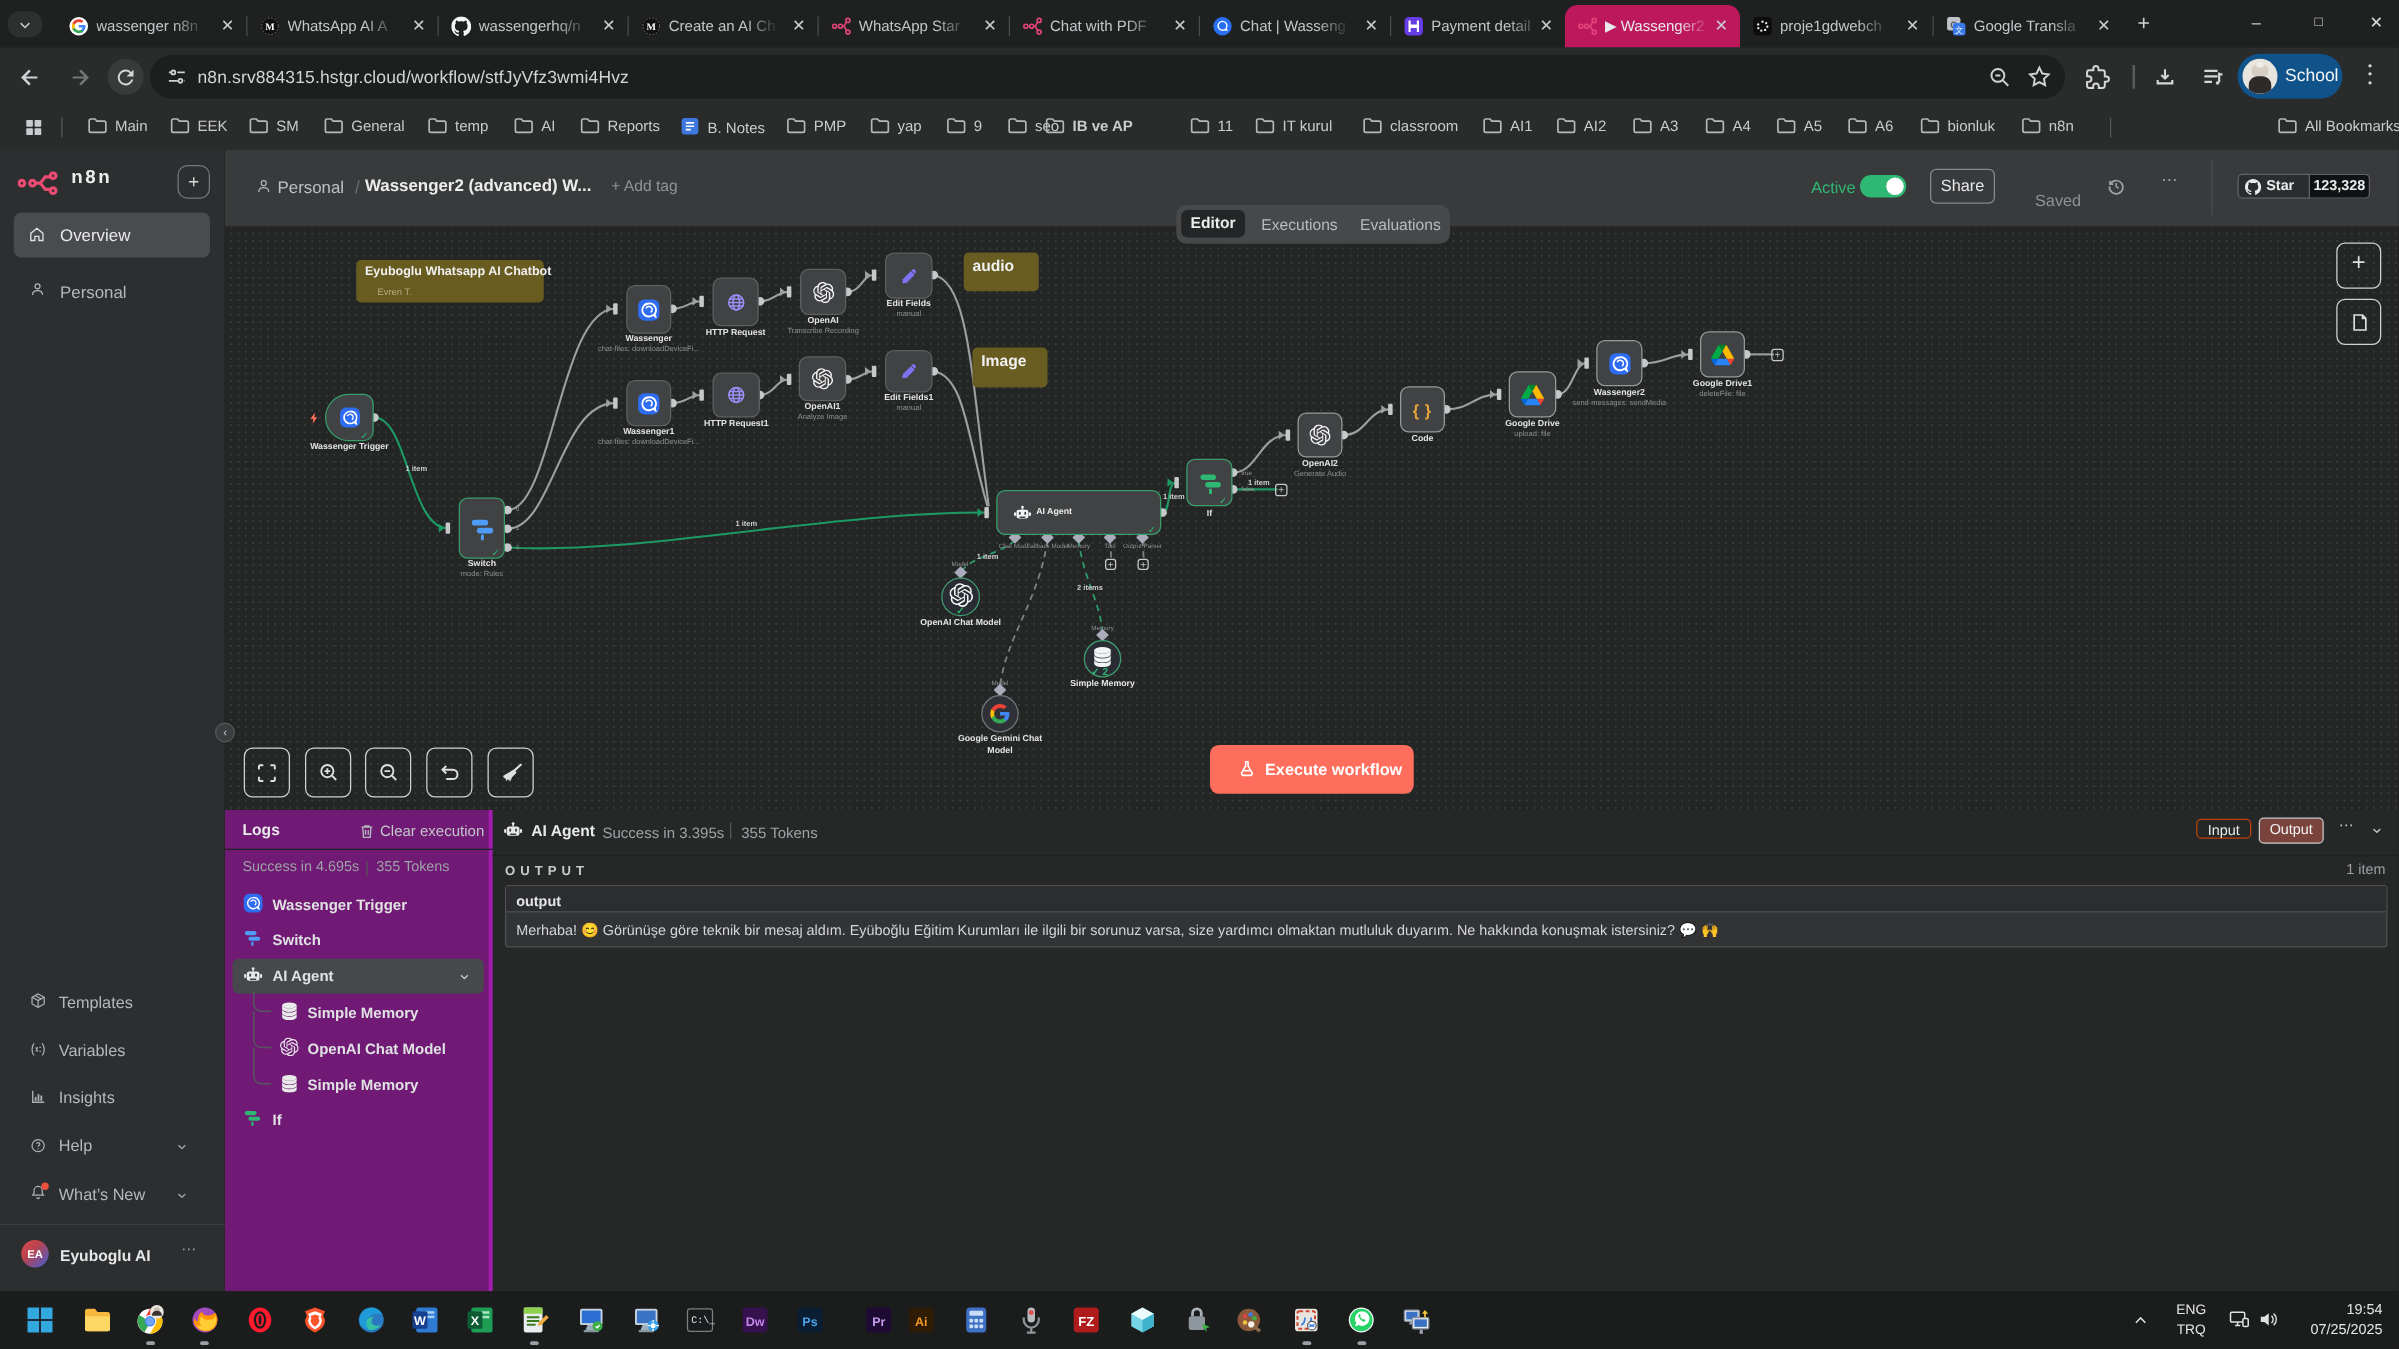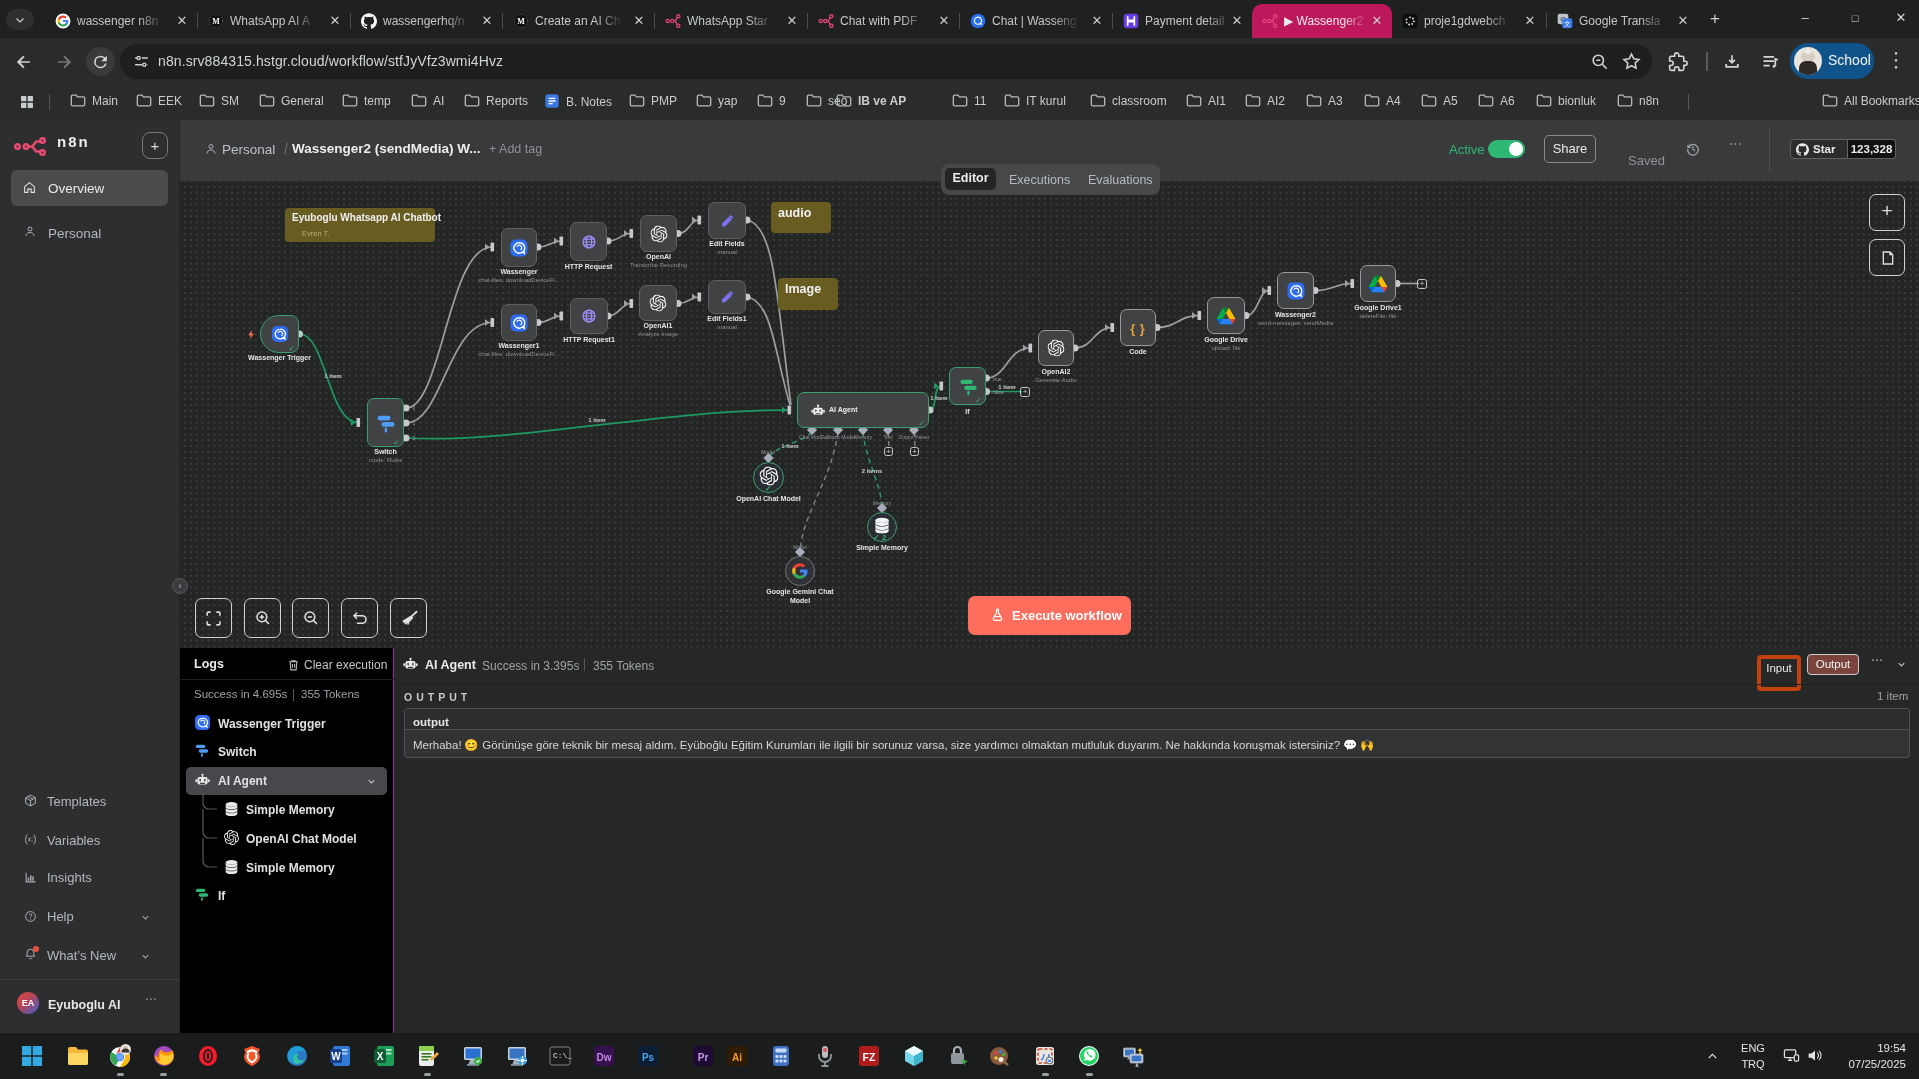--- a/index.html
+++ b/index.html
@@ -25,21 +25,21 @@
   .bkitem { position:absolute; top:8px; height:18px; font-size:12px; color:#c9ccce; white-space:nowrap; }
   .bkitem svg { vertical-align:-3px; margin-right:6px; }
   
   #sidebar { position:absolute; left:0; top:120px; width:180px; height:913px; background:#2d2e2f; border-right:1px solid #252626; }
   #nheader { position:absolute; left:180px; top:120px; width:1739px; height:61px; background:#393a3c; z-index:3; }
   #canvas { position:absolute; left:180px; top:181px; width:1739px; height:467px; background:#242525; overflow:hidden; }
   #canvas .grid { position:absolute; inset:0;
      background-image:radial-gradient(circle, #3a3b3b 0.8px, transparent 1px);
      background-size:5.9px 5.9px; background-position:2px 3px; }
   #logs { position:absolute; left:180px; top:648px; width:1739px; height:385px; background:#262727; }
-  #logsleft { position:absolute; left:0; top:0; width:214px; height:385px; background:#000000; border-right:1px solid #a21caf; }
+  #logsleft { position:absolute; left:0; top:0; width:214px; height:385px; background:#701a75; border-right:3px solid #a21caf; }
   #taskbar { position:absolute; left:0; top:1033px; width:1919px; height:46px; background:#1b1c1c; }
   .node { position:absolute; background:#414244; border:1px solid #5e6062; border-radius:7px; }
   .node.exec { border-color:#37a06b; }
   .node.lite { border-color:#979a9c; }
   .nlabel { position:absolute; font-size:7px; font-weight:bold; color:#e4e5e6; text-align:center; white-space:nowrap; transform:translateX(-50%); }
   .nsub { position:absolute; font-size:6px; color:#8f9193; text-align:center; white-space:nowrap; transform:translateX(-50%); font-weight:normal; }
   .sticky { position:absolute; background:#695c21; border-radius:4px; }
   .sticky .st { position:absolute; left:7px; top:4px; font-size:12.5px; font-weight:bold; color:#f0f1f2; white-space:nowrap; }
   .edgelbl { position:absolute; font-size:6px; font-weight:bold; color:#cdcecf; transform:translateX(-50%); white-space:nowrap; }
   .portlbl { position:absolute; font-size:5px; color:#9b9d9f; white-space:nowrap; }
@@ -380,21 +380,21 @@
   <span class="abs" style="left:145px;top:872px;font-size:12px;color:#9ea2a6;letter-spacing:1px;">⋯</span>
 </div>
 
 <div id="nheader">
   <svg class="abs" style="left:25px;top:23px;" width="12" height="12" viewBox="0 0 24 24" fill="none" stroke="#b0b4b9" stroke-width="2">
       <circle cx="12" cy="7" r="4"></circle>
       <path d="M4 21c0-4.4 3.6-7 8-7s8 2.6 8 7"></path>
     </svg>
   <span class="abs" style="left:42px;top:22px;font-size:13.5px;color:#bdc1c6;">Personal</span>
   <span class="abs" style="left:104px;top:21px;font-size:14px;color:#6b6d70;">/</span>
-  <span class="abs" style="left:112px;top:21px;font-size:13.5px;font-weight:bold;color:#eceded;">Wassenger2 (sendMedia) W...</span>
+  <span class="abs" style="left:112px;top:21px;font-size:13.5px;font-weight:bold;color:#eceded;">Wassenger2 (advanced) W...</span>
   <span class="abs" style="left:309px;top:22px;font-size:12.5px;color:#8f9296;">+ Add tag</span>
   <span class="abs" style="left:1269px;top:22px;font-size:13px;color:#2fb873;">Active</span>
   <div class="abs" style="left:1308px;top:20px;width:37px;height:18px;border-radius:9px;background:#2fb873;">
       <div class="abs" style="right:2px;top:2px;width:14px;height:14px;border-radius:50%;background:#fff;"></div>
     </div>
   <div class="abs" style="left:1364px;top:15px;width:52px;height:28px;border:1px solid #87898c;border-radius:5px;color:#e8e9ea;font-size:13px;line-height:26px;text-align:center;">Share</div>
   <span class="abs" style="left:1448px;top:22px;font-size:13px;color:#8f9296;margin-top:11px;">Saved</span>
   <svg class="abs" style="left:1505px;top:21px;" width="16" height="16" viewBox="0 0 24 24" fill="none" stroke="#9ea2a6" stroke-width="2">
       <path d="M4.5 5.5v4h4"></path>
       <path d="M4.8 9.5A8 8 0 1 1 4 12"></path>
@@ -902,21 +902,21 @@
 </div>
 <svg width="17" height="17" viewBox="-11 -11 22 22" style="position:absolute;left:222px;top:8px;">
       <g fill="#e8e9ea">
         <use href="#sym-robot"></use>
       </g>
     </svg>
 <span class="abs" style="left:245px;top:10px;font-size:12.5px;font-weight:bold;color:#e9eaeb;">AI Agent</span>
 <span class="abs" style="left:302px;top:11px;font-size:12px;color:#9ea2a6;">Success in 3.395s</span>
 <div class="abs" style="left:404px;top:10px;width:1px;height:13px;background:#55575a;"></div>
 <span class="abs" style="left:413px;top:11px;font-size:12px;color:#9ea2a6;">355 Tokens</span>
-<div class="abs" style="left:1577px;top:7px;width:44px;height:36px;border:4px solid #c2410c;border-radius:4px;color:#e9eaeb;font-size:11.5px;text-align:center;line-height:18px;">Input</div>
+<div class="abs" style="left:1577px;top:7px;width:44px;height:16px;border:1px solid #c2410c;border-radius:4px;color:#e9eaeb;font-size:11.5px;text-align:center;line-height:18px;">Input</div>
 <div class="abs" style="left:1627px;top:6px;width:52px;height:21px;background:#7a443d;border:1px solid #c9cbce;border-radius:4px;color:#f2f3f4;font-size:11.5px;text-align:center;line-height:19px;">Output</div>
 <span class="abs" style="left:1691px;top:5px;font-size:12px;color:#c3c6c9;letter-spacing:1px;">⋯</span>
 <svg class="abs" style="left:1716px;top:11px;" width="11" height="11" viewBox="0 0 24 24" fill="none" stroke="#c3c6c9" stroke-width="2.4">
       <path d="M6 9l6 6 6-6"></path>
     </svg>
 <div class="abs" style="left:214px;top:36px;width:1525px;height:1px;background:#1f2020;"></div>
 <span class="abs" style="left:224px;top:43px;font-size:10.5px;font-weight:bold;color:#c7cacd;letter-spacing:4px;">OUTPUT</span>
 <span class="abs" style="left:1697px;top:42px;font-size:11.5px;color:#9ea2a6;">1 item</span>
 <div class="abs" style="left:224px;top:60px;width:1506px;border:1px solid #4f5154;border-radius:3px;background:#323335;">
 <div style="height:21px;background:#2c2d2f;border-bottom:1px solid #4f5154;"><span style="position:relative;left:8px;top:3px;font-size:11.5px;font-weight:bold;color:#e5e6e8;">output</span></div>

